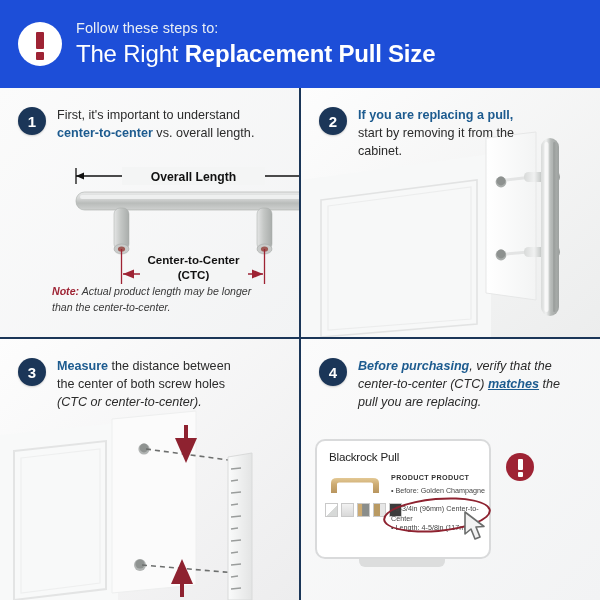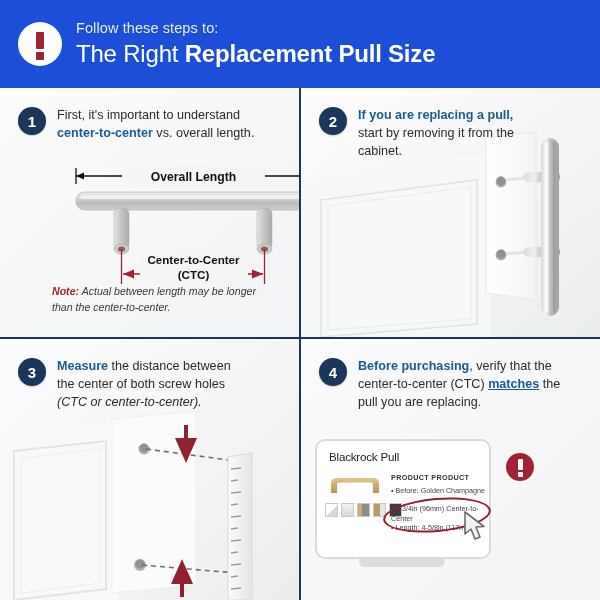--- a/index.html
+++ b/index.html
@@ -174,21 +174,21 @@
 
           <line x1="79" y1="126" x2="219" y2="126" stroke="#9e2334" stroke-width="1.3"></line>
           <polygon points="79,126 90,121.5 90,130.5" fill="#9e2334"></polygon>
           <polygon points="219,126 208,121.5 208,130.5" fill="#9e2334"></polygon>
           <rect x="96" y="105" width="108" height="28" fill="#f4f5f5"></rect>
           <text x="149.5" y="116" text-anchor="middle" font-family="Liberation Sans, sans-serif" font-size="11.6" font-weight="bold" fill="#111">Center-to-Center</text>
           <text x="149.5" y="130.5" text-anchor="middle" font-family="Liberation Sans, sans-serif" font-size="11.6" font-weight="bold" fill="#111">(CTC)</text>
         </svg>
       </div>
 
-      <div class="note"><b>Note:</b><span> Actual between length may be longer than the center-to-center.</span></div>
+      <div class="note"><b>Note:</b><span> Actual product length may be longer than the center-to-center.</span></div>
     </div>
 
     <div class="cell q2">
       <svg class="photo" viewBox="0 0 299 249" preserveAspectRatio="none">
         <defs>
           <linearGradient id="wallg" x1="0" y1="0" x2="1" y2="1">
             <stop offset="0%" stop-color="#fdfdfd"></stop>
               <stop offset="100%" stop-color="#eceded"></stop>
           </linearGradient>
           <linearGradient id="doorg" x1="0" y1="0" x2="1" y2="0">
@@ -285,21 +285,21 @@
       </svg>
       <div class="step-head" style="position:relative;z-index:2;">
         <div class="num">3</div>
         <div class="step-txt" style="max-width:190px;"><span class="hl">Measure</span><span> the distance between the center of both screw holes </span><span class="em">(CTC or center-to-center).</span></div>
       </div>
     </div>
 
     <div class="cell q4">
       <div class="step-head">
         <div class="num">4</div>
-        <div class="step-txt" style="max-width:225px;"><span class="hl">Before purchasing</span><span>, verify that the center-to-center (CTC) </span><span class="ul">matches</span><span> the pull you are replacing.</span></div>
+        <div class="step-txt" style="max-width:225px;font-style:italic;"><span class="hl">Before purchasing</span><span>, verify that the center-to-center (CTC) </span><span class="ul">matches</span><span> the pull you are replacing.</span></div>
       </div>
 
       <div class="mon-wrap">
         <div class="mon-neck"></div>
         <div class="mon-base"></div>
 
         <div class="monitor">
           <div class="prod-title">Blackrock Pull</div>
 
           <svg class="prod-img" viewBox="0 0 56 26">

